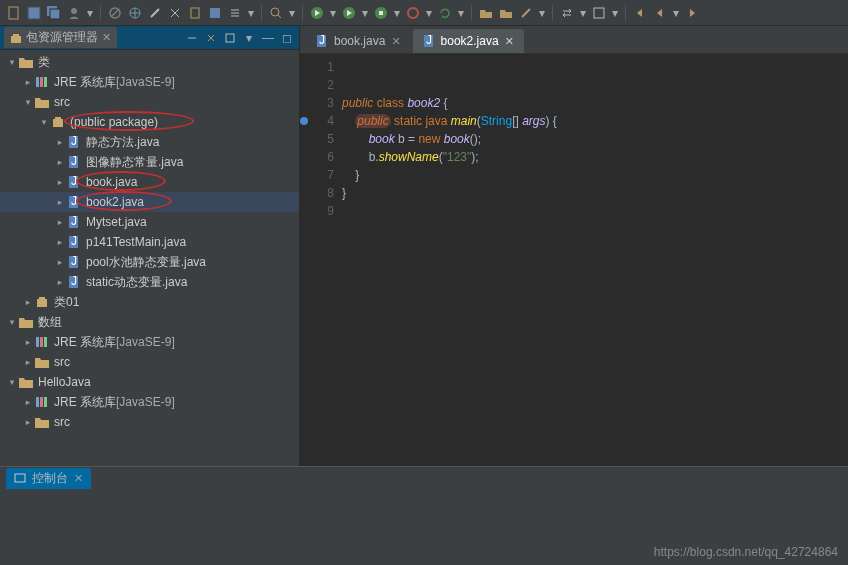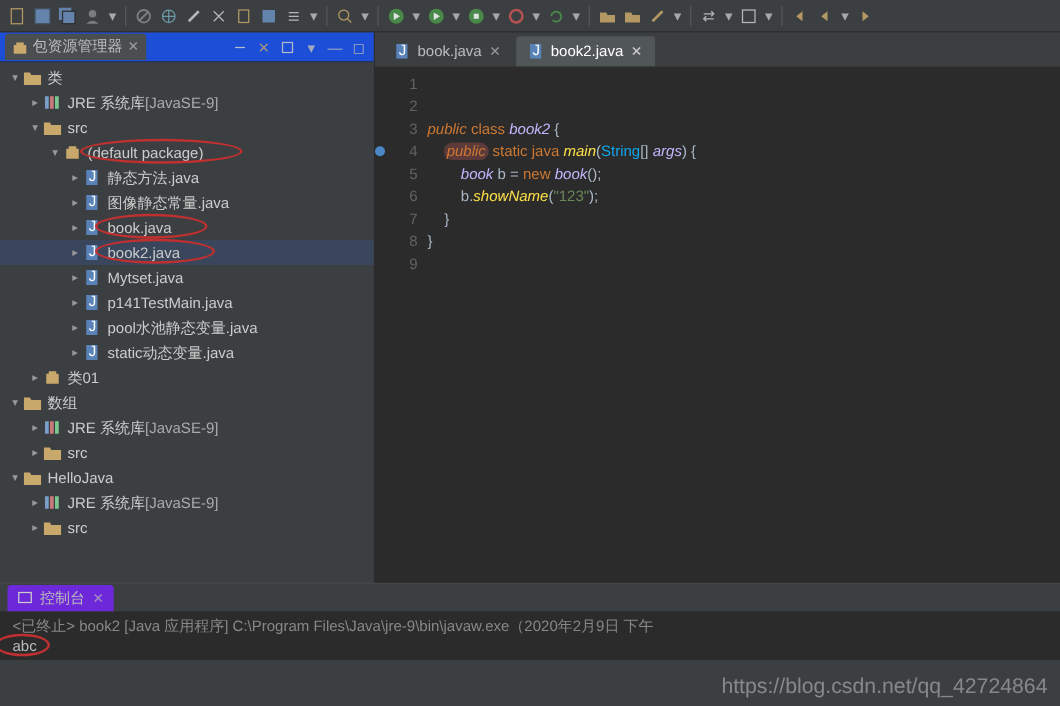--- a/index.html
+++ b/index.html
@@ -2,21 +2,21 @@
 <html><head>
 <meta charset="utf-8">
 <style>
 * { margin:0; padding:0; box-sizing:border-box; font-family:"Microsoft YaHei",Arial,sans-serif; font-size:12px; }
 body { background:#3c3f41; color:#bbb; width:848px; height:565px; overflow:hidden; position:relative; }
 .toolbar { height:26px; background:#3c3f41; border-bottom:1px solid #2b2b2b; display:flex; align-items:center; padding:0 6px; gap:4px; }
 .tb-ico { width:16px; height:16px; display:inline-flex; align-items:center; justify-content:center; cursor:pointer; opacity:.85; }
 .tb-sep { width:1px; height:16px; background:#555; margin:0 2px; }
 .main { display:flex; height:440px; }
 .sidebar { width:300px; border-right:1px solid #2b2b2b; display:flex; flex-direction:column; }
-.panel-hdr { height:24px; background:#1d4ed8; border-bottom:1px solid #2b2b2b; display:flex; align-items:center; padding:0 4px; gap:12px; }
+.panel-hdr { height:24px; background:#0c4a6e; border-bottom:1px solid #2b2b2b; display:flex; align-items:center; padding:0 4px; gap:12px; }
 .panel-title { display:flex; align-items:center; gap:4px; padding:2px 6px; background:#4b4e50; border-radius:3px 3px 0 0; }
 .hdr-right { margin-left:auto; display:flex; gap:3px; }
 .tree { flex:1; overflow:auto; background:#3c3f41; padding:2px 0; }
 .tree-row { display:flex; align-items:center; height:20px; padding-left:4px; cursor:pointer; white-space:nowrap; position:relative; }
 .tree-row.sel { background:#2f65ca33; }
 .expand { width:12px; text-align:center; color:#999; font-size:9px; }
 .node-ico { width:16px; height:14px; margin-right:4px; display:inline-flex; align-items:center; justify-content:center; }
 .node-lbl { color:#ccc; }
 .deco { color:#aaa; }
 .ellipse { position:absolute; border:2px solid #c03030; border-radius:50%; pointer-events:none; }
@@ -36,25 +36,25 @@
 .kw-pub { color:#cc7832; font-style:italic; }
 .kw { color:#cc7832; }
 .cls { color:#c4b5fd; font-style:italic; }
 .typ { color:#0ea5e9; }
 .mth { color:#fde047; font-style:italic; }
 .str { color:#6a8759; }
 .sym { color:#a9b7c6; }
 .mark-pub { background:#5c3a3a; border-radius:8px; padding:0 2px; }
 .console-panel { border-top:1px solid #555; background:#2b2b2b; }
 .console-hdr { height:22px; background:#3c3f41; display:flex; align-items:center; padding:0 6px; gap:6px; }
-.console-tab { background:#6d28d9; padding:2px 8px; border-radius:3px 3px 0 0; display:flex; align-items:center; gap:6px; }
+.console-tab { background:#0369a1; padding:2px 8px; border-radius:3px 3px 0 0; display:flex; align-items:center; gap:6px; }
 .console-body { padding:4px 10px; font-family:Consolas,monospace; font-size:12px; position:relative; }
 .term-line { color:#888; }
 .out-line { color:#bbb; }
-.watermark { position:absolute; right:10px; bottom:6px; color:#888; font-size:17px; }
+.watermark { position:absolute; right:10px; bottom:6px; color:#888; font-size:12px; }
 svg { display:block; }
 </style>
 </head>
 <body>
 
 <div class="toolbar">
   <span class="tb-ico">
       <svg width="14" height="14">
         <rect x="2" y="1" width="9" height="12" fill="none" stroke="#c8a86b"></rect>
       </svg>
@@ -275,21 +275,21 @@
           <span class="node-lbl">src</span>
         </div>
         <div class="tree-row" style="padding-left: 38px;">
           <span class="expand">▾</span>
           <span class="node-ico">
             <svg width="14" height="12">
               <rect x="2" y="3" width="10" height="8" fill="#c8a86b"></rect>
               <rect x="4" y="1" width="6" height="3" fill="#c8a86b"></rect>
             </svg>
           </span>
-          <span class="node-lbl">(default package)</span>
+          <span class="node-lbl">(public package)</span>
           <div class="ellipse" style="left: 64px; top: -1px; width: 130px; height: 20px;"></div>
         </div>
         <div class="tree-row" style="padding-left: 54px;">
           <span class="expand">▸</span>
           <span class="node-ico">
             <svg width="14" height="12">
               <rect x="2" y="0" width="9" height="12" fill="#5882b8"></rect>
               <text x="4" y="9" font-size="8" fill="#fff">J</text>
             </svg>
           </span>
@@ -508,20 +508,15 @@
     <div class="console-tab">
       <span>
           <svg width="12" height="12">
             <rect x="1" y="2" width="10" height="8" fill="none" stroke="#ccc"></rect>
           </svg>
         </span>
       <span>控制台</span>
       <span class="tab-close">✕</span>
     </div>
   </div>
-  <div class="console-body">
-    <div class="term-line">&lt;已终止&gt; book2 [Java 应用程序] C:\Program Files\Java\jre-9\bin\javaw.exe（2020年2月9日 下午</div>
-    <div class="out-line">abc</div>
-    <div class="ellipse" style="left:-4px;top:18px;width:44px;height:18px"></div>
-  </div>
 </div>
 
 <div class="watermark">https://blog.csdn.net/qq_42724864</div>
 
 </body></html>

